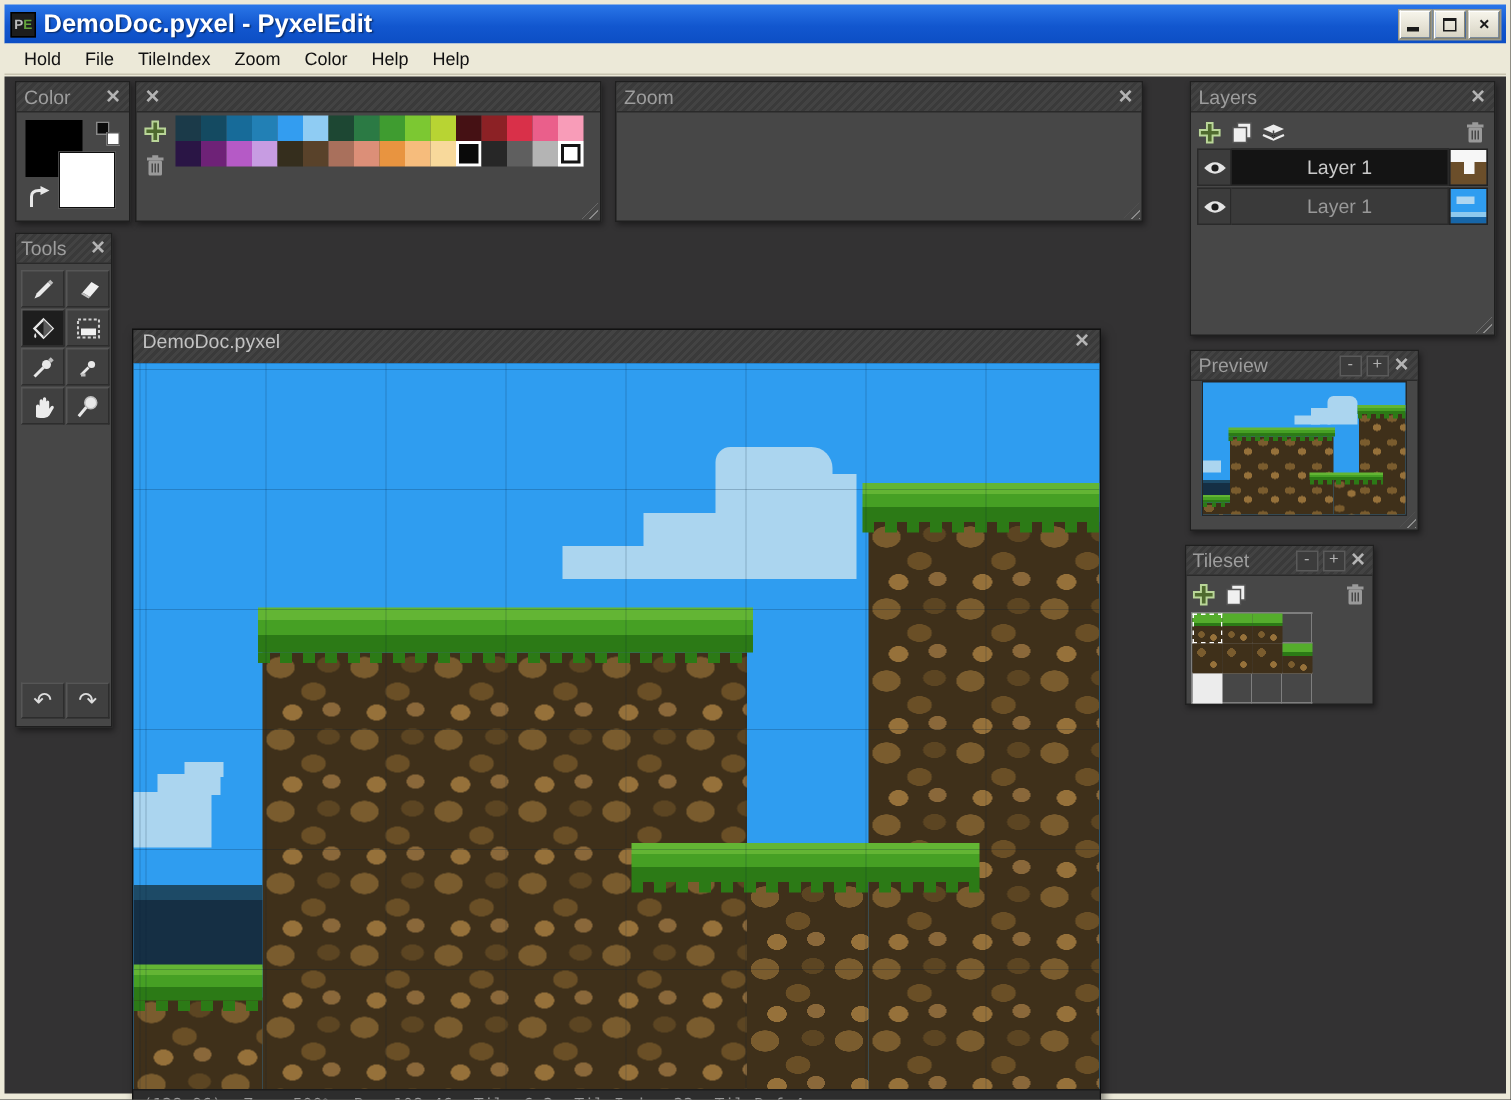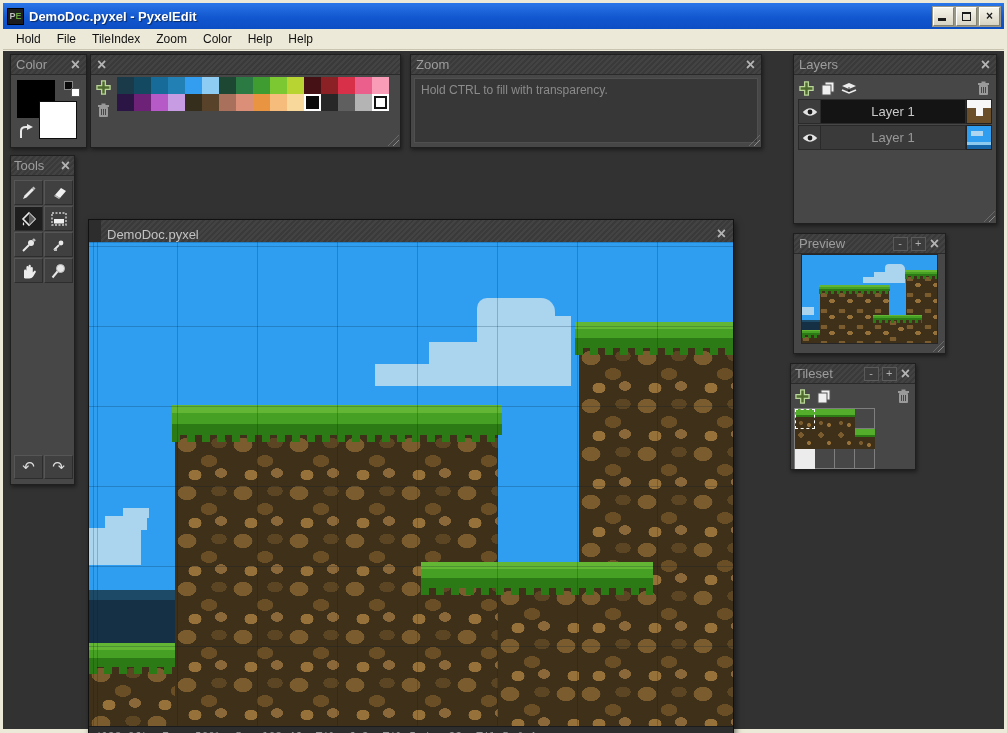--- a/index.html
+++ b/index.html
@@ -2,21 +2,21 @@
 <html><head>
 <meta charset="utf-8">
 <style>
   *{margin:0;padding:0;box-sizing:border-box;}
   html,body{width:1007px;height:733px;overflow:hidden;}
   body{font-family:"Liberation Sans","DejaVu Sans",sans-serif;background:#ece9d8;position:relative;}
   
   .titlebar{position:absolute;left:3px;top:3px;right:3px;height:26px;background:linear-gradient(180deg,#2a76e8 0%,#1257cf 55%,#0c4ec4 100%);display:flex;align-items:center;padding:0 4px;}
   .app-ico{width:17px;height:17px;background:#1d1d1d;border:1px solid #000;display:flex;align-items:center;justify-content:center;font-size:9px;font-weight:bold;margin-right:5px;}
   .app-ico .p{color:#bdbdbd;} .app-ico .e{color:#63a33c;}
-  .wtitle{color:#fff;font-weight:bold;font-size:13px;text-shadow:1px 1px 1px rgba(0,0,0,.5);flex:1;}
+  .wtitle{color:#fff;font-weight:bold;font-size:17px;text-shadow:1px 1px 1px rgba(0,0,0,.5);flex:1;}
   .winbtns{display:flex;gap:2px;}
   .wbtn{width:21px;height:19px;background:linear-gradient(180deg,#f6f4ea,#d8d4c4);border:1px solid #fff;border-right-color:#848270;border-bottom-color:#848270;box-shadow:0 0 0 1px #9a9888;display:flex;align-items:center;justify-content:center;position:relative;}
   .g-min{position:absolute;left:4px;bottom:4px;width:8px;height:3px;background:#1a1a1a;}
   .g-max{width:9px;height:9px;border:1px solid #1a1a1a;border-top-width:2px;}
   .g-x{font-size:12px;font-weight:bold;color:#1a1a1a;line-height:1;}
   .menubar{position:absolute;left:3px;top:29px;right:3px;height:21px;background:#ece9d8;display:flex;align-items:center;padding-left:6px;gap:2px;border-bottom:1px solid #c8c4b0;}
   .mitem{font-size:12px;color:#111;padding:2px 7px;}
   .content{position:absolute;left:3px;top:51px;right:3px;bottom:4px;background:#333233;}
   
   .panel{position:absolute;background:#474747;border:1px solid #1f1f1f;box-shadow:1px 2px 4px rgba(0,0,0,.45);}
@@ -65,21 +65,21 @@
   
   .ts-toolbar{position:absolute;left:3px;top:23px;right:3px;height:18px;display:flex;gap:4px;align-items:center;}
   .ts-grid{position:absolute;left:3px;top:44px;width:81px;height:61px;background-image:repeating-linear-gradient(90deg,#7e7e7e 0 1px,transparent 1px 20px),repeating-linear-gradient(180deg,#7e7e7e 0 1px,transparent 1px 20px);}
   .ts-cell{position:absolute;width:20px;height:20px;}
   .t-gd{background-image:radial-gradient(circle 3px at 6px 14px,#7a5c2e 70%,transparent 71%),radial-gradient(circle 3px at 14px 16px,#96713a 70%,transparent 71%),linear-gradient(180deg,#55ad2c 0 30%,#2c7a16 30% 42%,#3f301a 42% 100%);}
   .t-d{background-image:radial-gradient(circle 4px at 6px 6px,#7a5c2e 70%,transparent 71%),radial-gradient(circle 3px at 14px 14px,#96713a 70%,transparent 71%),linear-gradient(#3f301a,#3f301a);}
   .t-w{background:#ececec;}
   .t-selmark{outline:1px dashed #fff;outline-offset:-1px;}
   
   .doc{position:absolute;left:85px;top:168px;width:646px;height:528px;background:#2d2d2d;border:1px solid #111;box-shadow:2px 3px 6px rgba(0,0,0,.5);}
-  .doc-title{height:22px;background:repeating-linear-gradient(135deg,#3a3a3a 0 2px,#434343 2px 4px);display:flex;align-items:flex-end;padding:0 6px;color:#c2c2c2;font-size:13px;margin-left:12px;}
+  .doc-title{height:22px;background:repeating-linear-gradient(135deg,#3a3a3a 0 2px,#434343 2px 4px);display:flex;align-items:flex-start;padding:0 6px;color:#c2c2c2;font-size:13px;}
   .doc-title .txt{flex:1;}
   .canvas{position:relative;width:644px;height:484px;background:#2f9df0;overflow:hidden;}
   .gridov{position:absolute;inset:0;z-index:6;pointer-events:none;background-image:repeating-linear-gradient(90deg,rgba(0,25,50,.22) 0 1px,transparent 1px 80px),repeating-linear-gradient(180deg,rgba(0,25,50,.22) 0 1px,transparent 1px 80px);background-position:8px 4px;}
   .statusbar{height:20px;background:#2d2d2d;border-top:1px solid #1c1c1c;display:flex;align-items:center;gap:14px;padding:0 6px;color:#9a9a9a;font-family:"DejaVu Sans Mono",monospace;font-size:11px;position:relative;}
   .dirt{position:absolute;background-color:#3f301a;background-image:radial-gradient(ellipse 16px 12px at 12px 10px,#7a5c2e 58%,transparent 60%),radial-gradient(ellipse 14px 10px at 34px 26px,#6a4f26 58%,transparent 60%),radial-gradient(ellipse 11px 9px at 20px 40px,#96713a 58%,transparent 60%),radial-gradient(ellipse 13px 9px at 44px 8px,#5c4522 58%,transparent 60%),radial-gradient(ellipse 10px 8px at 46px 38px,#8a683a 58%,transparent 60%);background-size:56px 48px;}
   .dirt.mini{background-size:18px 16px;background-image:radial-gradient(ellipse 6px 4px at 4px 4px,#7a5c2e 58%,transparent 60%),radial-gradient(ellipse 5px 4px at 12px 10px,#96713a 58%,transparent 60%);}
   .grass{position:absolute;background:linear-gradient(180deg,#63b534 0 28%,#46a024 28% 62%,#2c7a16 62% 100%);z-index:2;}
   .grass::after{content:"";position:absolute;left:0;right:0;bottom:-7px;height:7px;background:repeating-linear-gradient(90deg,#2c7a16 0 8px,transparent 8px 15px);}
   .grass.mini::after{bottom:-3px;height:3px;background:repeating-linear-gradient(90deg,#2c7a16 0 3px,transparent 3px 6px);}
   .cloud{position:absolute;background:#abd5ef;}
@@ -195,21 +195,20 @@
         <div class="swatch wht" style="background: rgb(255, 255, 255);"></div>
       </div>
     <div class="grip"></div>
   </div>
 
   <div class="panel" style="left:407px;top:3px;width:352px;height:94px;">
     <div class="ptitle">
       <span class="txt">Zoom</span>
       <span class="pclose">×</span>
     </div>
-    <div class="tool-inner">Hold CTRL to fill with transparency.</div>
     <div class="grip"></div>
   </div>
 
   <div class="panel" style="left:7px;top:104px;width:65px;height:330px;">
     <div class="ptitle" style="padding:0 3px;justify-content:center;">
       <span class="txt">Tools</span>
       <span class="pclose">×</span>
     </div>
     <div class="tgrid">
       <div class="tbtn">

